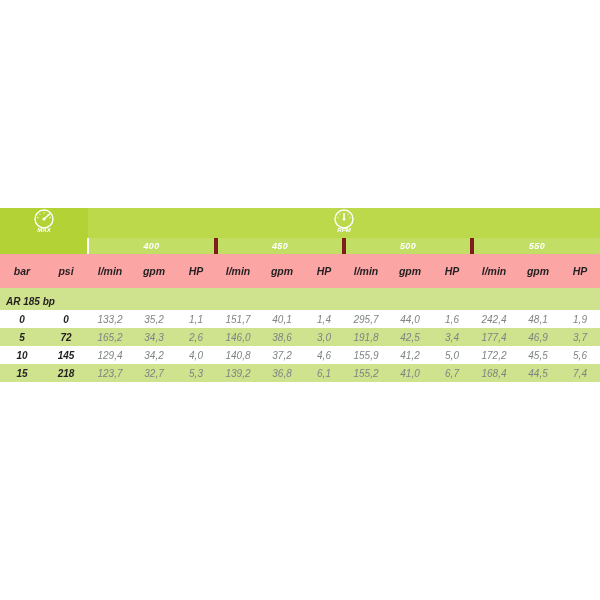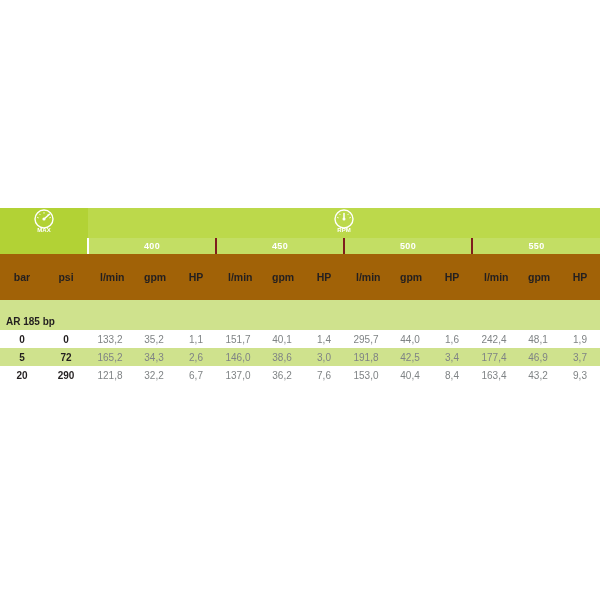--- a/index.html
+++ b/index.html
@@ -9,20 +9,21 @@
     height: 600px;
     background: #ffffff;
     font-family: "Liberation Sans", sans-serif;
   }
 
   #table-wrap {
     position: absolute;
     left: 0;
     top: 208px;
     width: 516px;
+    font-style: italic;
   }
 
   table.perf {
     width: 600px;
     border-collapse: collapse;
     table-layout: fixed;
   }
 
   
   tr.icon-band td {
@@ -52,42 +53,42 @@
   td.group-blank-dark {
     background: #b2d235;
   }
   td.group-label {
     background: #c3de64;
     color: #ffffff;
     font-size: 9px;
     font-weight: bold;
     text-align: center;
     letter-spacing: 0.3px;
-    border-left: 2px solid #7f1d1d;
+    border-left: 4px solid #7f1d1d;
   }
   td.group-label.first {
     border-left: 2px solid #ffffff;
   }
 
   
   tr.unit-row td {
     height: 22px;
-    padding: 12px;
-    background: #a16207;
+    padding: 6px;
+    background: #fca5a5;
     color: #231f20;
     font-size: 10.5px;
     font-weight: bold;
     text-align: center;
     vertical-align: middle;
   }
 
   
   tr.model-row td {
     height: 18px;
-    padding: 12px 0 0 6px;
+    padding: 4px 0 0 6px;
     background: #cfe28d;
     color: #231f20;
     font-size: 10px;
     font-weight: bold;
     text-align: left;
     vertical-align: middle;
   }
 
   
   tr.data-row td {
@@ -220,34 +221,50 @@
         <td class="val-cell">38,6</td>
         <td class="val-cell">3,0</td>
         <td class="val-cell">191,8</td>
         <td class="val-cell">42,5</td>
         <td class="val-cell">3,4</td>
         <td class="val-cell">177,4</td>
         <td class="val-cell">46,9</td>
         <td class="val-cell">3,7</td>
       </tr>
 
-
-
       <tr class="data-row odd">
-        <td class="key-cell">20</td>
-        <td class="key-cell">290</td>
-        <td class="val-cell">121,8</td>
-        <td class="val-cell">32,2</td>
+        <td class="key-cell">10</td>
+        <td class="key-cell">145</td>
+        <td class="val-cell">129,4</td>
+        <td class="val-cell">34,2</td>
+        <td class="val-cell">4,0</td>
+        <td class="val-cell">140,8</td>
+        <td class="val-cell">37,2</td>
+        <td class="val-cell">4,6</td>
+        <td class="val-cell">155,9</td>
+        <td class="val-cell">41,2</td>
+        <td class="val-cell">5,0</td>
+        <td class="val-cell">172,2</td>
+        <td class="val-cell">45,5</td>
+        <td class="val-cell">5,6</td>
+      </tr>
+
+      <tr class="data-row even">
+        <td class="key-cell">15</td>
+        <td class="key-cell">218</td>
+        <td class="val-cell">123,7</td>
+        <td class="val-cell">32,7</td>
+        <td class="val-cell">5,3</td>
+        <td class="val-cell">139,2</td>
+        <td class="val-cell">36,8</td>
+        <td class="val-cell">6,1</td>
+        <td class="val-cell">155,2</td>
+        <td class="val-cell">41,0</td>
         <td class="val-cell">6,7</td>
-        <td class="val-cell">137,0</td>
-        <td class="val-cell">36,2</td>
-        <td class="val-cell">7,6</td>
-        <td class="val-cell">153,0</td>
-        <td class="val-cell">40,4</td>
-        <td class="val-cell">8,4</td>
-        <td class="val-cell">163,4</td>
-        <td class="val-cell">43,2</td>
-        <td class="val-cell">9,3</td>
-      </tr>
+        <td class="val-cell">168,4</td>
+        <td class="val-cell">44,5</td>
+        <td class="val-cell">7,4</td>
+      </tr>
+
 
     </tbody>
   </table>
 </div>
 
 </body></html>

